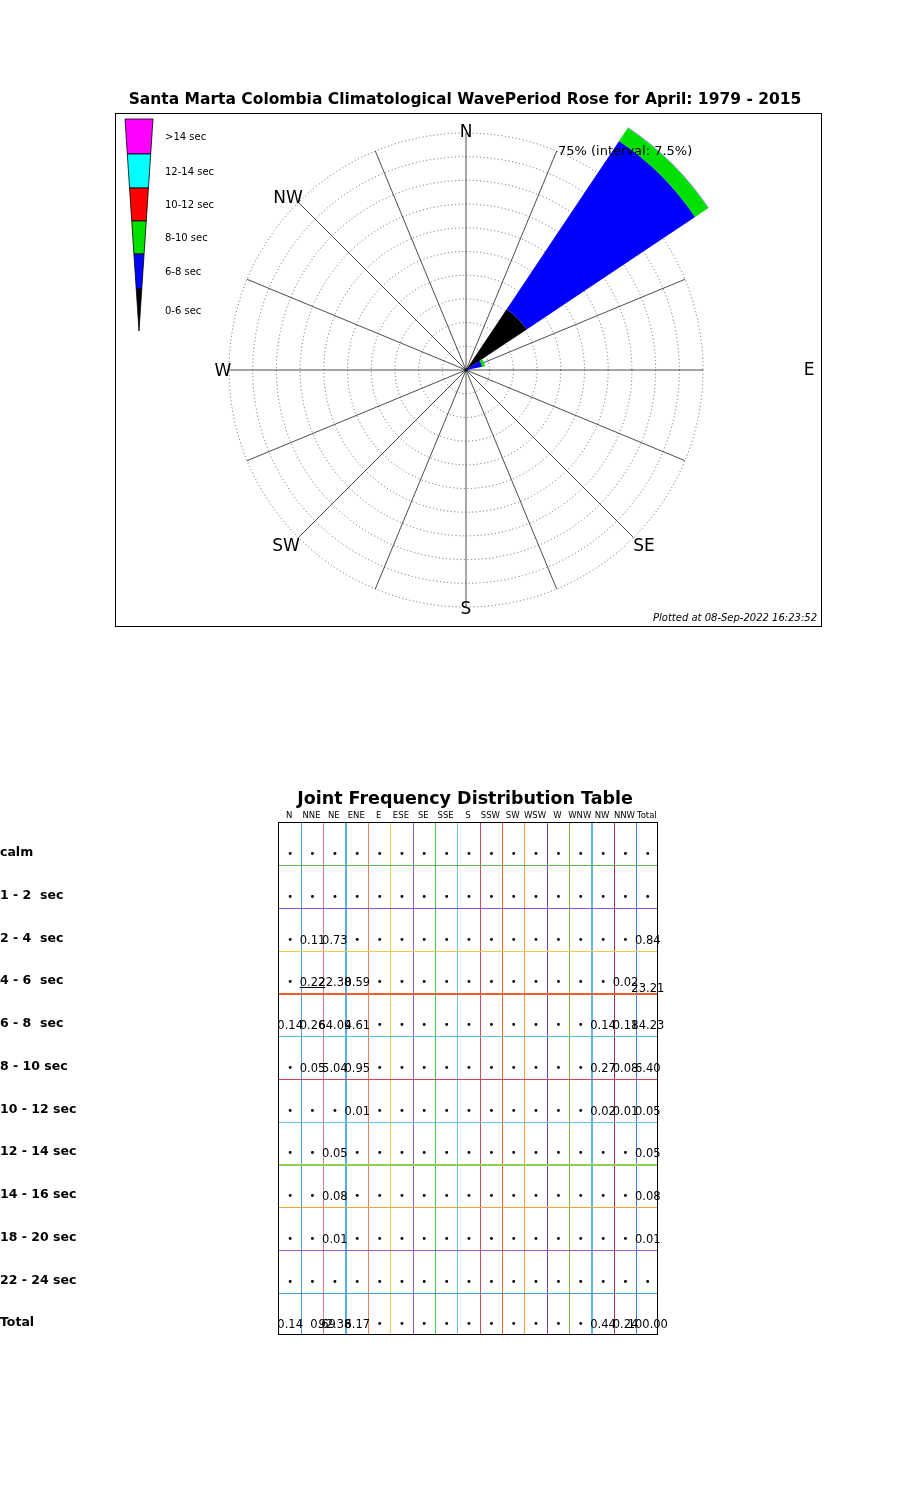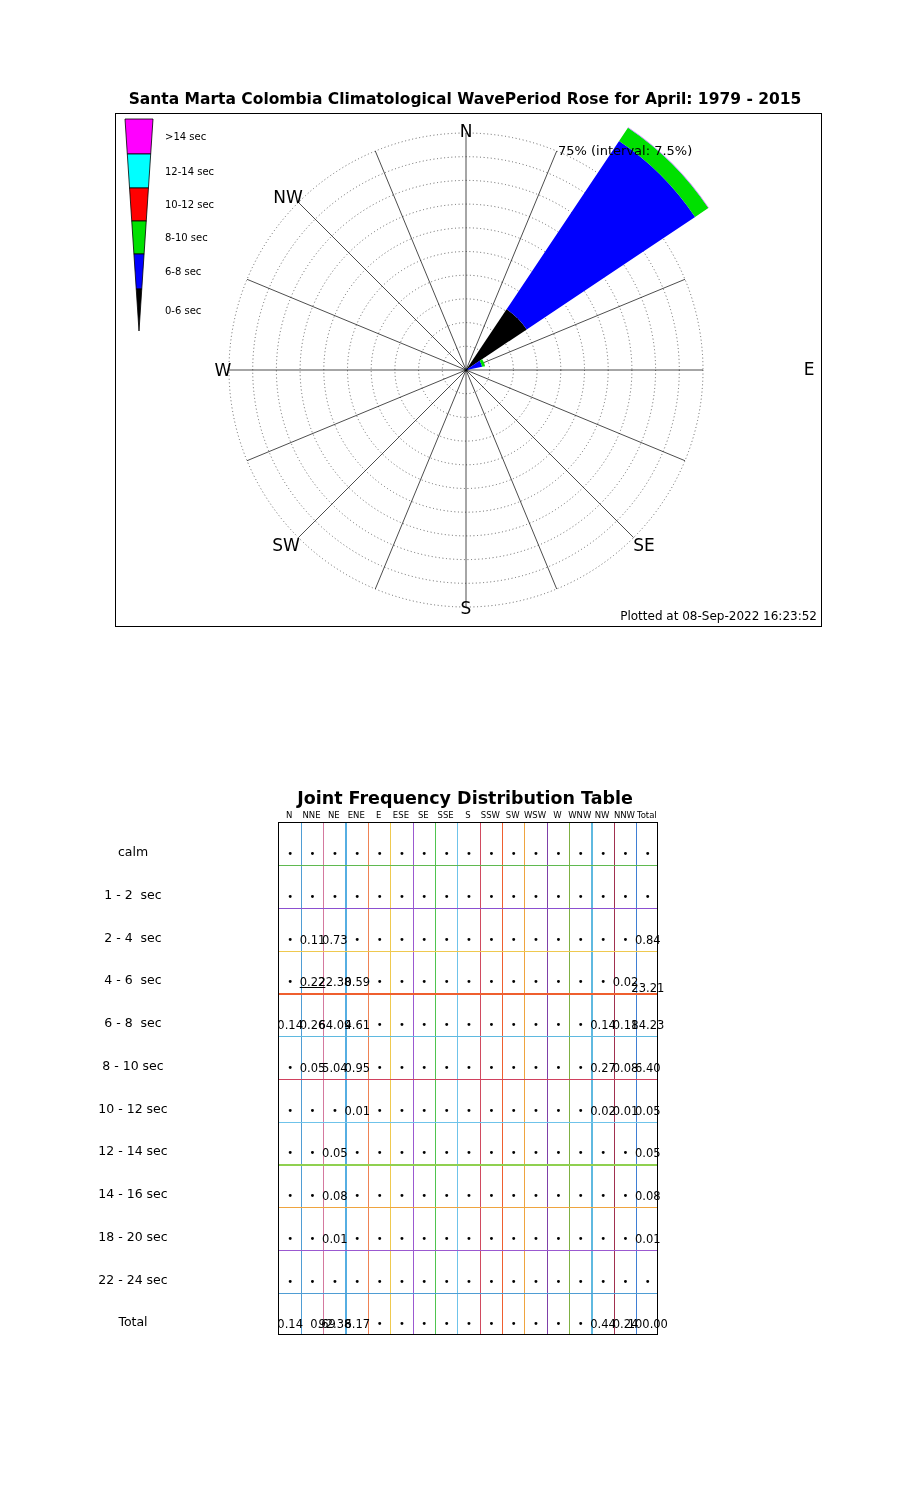--- a/index.html
+++ b/index.html
@@ -1,27 +1,27 @@
 <!DOCTYPE html>
 <html><head>
 <meta charset="utf-8">
 <style>
   html,body{margin:0;padding:0;background:#fff;}
   body{width:900px;height:1500px;position:relative;font-family:"DejaVu Sans",sans-serif;color:#000;overflow:hidden;}
   .abs{position:absolute;}
   .main-title{left:30px;top:90px;width:870px;text-align:center;font-size:15.5px;font-weight:bold;}
   .plot-box{left:115px;top:113px;width:705px;height:512px;border:1px solid #000;background:#fff;}
-  .plot-footer{position:absolute;right:4px;bottom:3px;font-size:12px;color:#000;}
+  .plot-footer{position:absolute;right:4px;bottom:3px;font-size:10px;color:#000;font-style:italic;}
   .tbl-title{left:15px;top:788px;width:900px;text-align:center;font-size:17.5px;font-weight:bold;}
   .tbl-wrap{left:278px;top:822px;width:380px;height:513px;border:1.2px solid #000;box-sizing:border-box;}
   .vline{position:absolute;top:0;width:1.2px;height:100%;}
   .hline{position:absolute;left:0;height:1.2px;width:100%;}
   .cell{position:absolute;transform:translateX(-50%);white-space:nowrap;font-size:11.5px;line-height:14px;}
   .col-head{position:absolute;transform:translateX(-50%);white-space:nowrap;font-size:8.5px;line-height:10px;}
-  .row-label{position:absolute;width:266px;text-align:center;font-size:12.5px;white-space:pre;}
+  .row-label{position:absolute;width:266px;text-align:left;font-size:12.5px;white-space:pre;font-weight:bold;}
   svg text{font-family:"DejaVu Sans",sans-serif;}
 </style>
 </head>
 <body>
 
 <div class="abs main-title">Santa Marta Colombia Climatological WavePeriod Rose for April: 1979 - 2015</div>
 
 <div class="abs plot-box">
   <svg id="rose-svg" width="703" height="510" viewBox="0 0 703 510" xmlns="http://www.w3.org/2000/svg">
       <circle cx="350" cy="256" r="23.7" fill="none" stroke="#555" stroke-width="0.9" stroke-dasharray="1,2.6"></circle>

